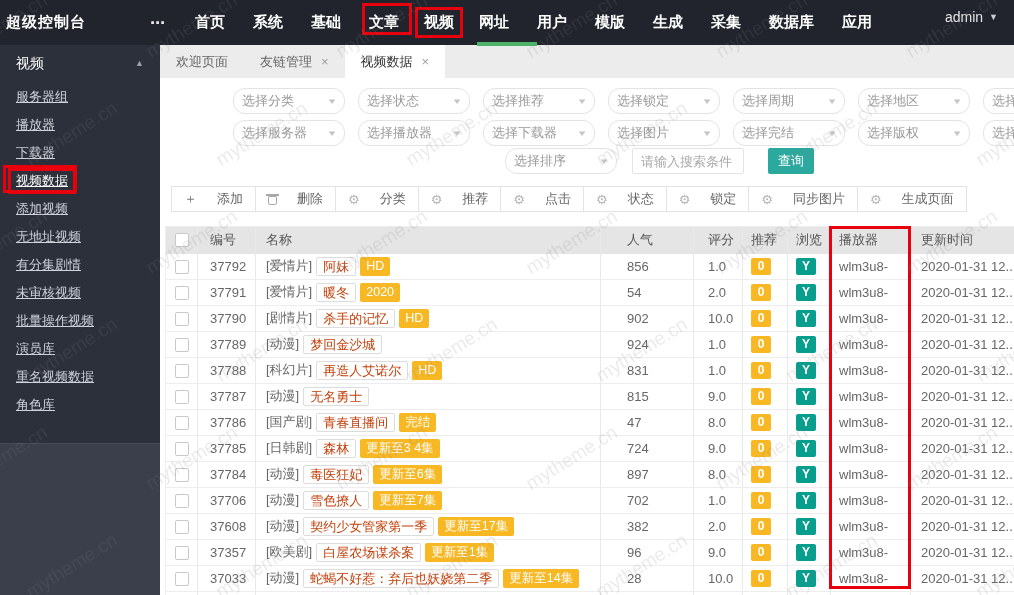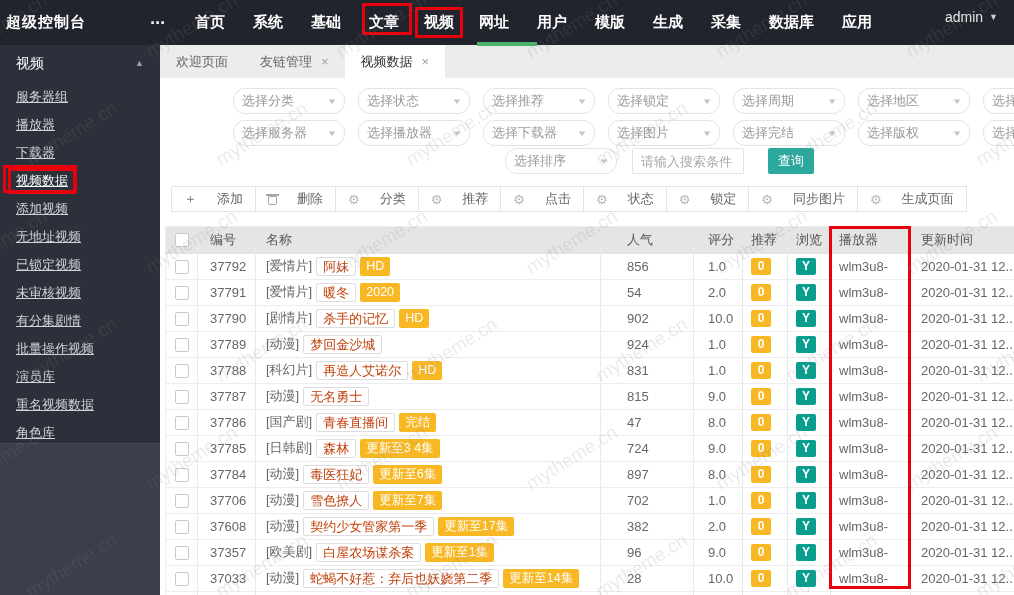--- a/index.html
+++ b/index.html
@@ -149,30 +149,27 @@
       </div>
 
       <div class="side-item">
         <span class="label">添加视频</span>
       </div>
 
       <div class="side-item">
         <span class="label">无地址视频</span>
       </div>
 
-      <div class="side-item">
-        <span class="label">已锁定视频</span>
+
+      <div class="side-item">
+        <span class="label">有分集剧情</span>
       </div>
 
       <div class="side-item">
         <span class="label">未审核视频</span>
-      </div>
-
-      <div class="side-item">
-        <span class="label">有分集剧情</span>
       </div>
 
       <div class="side-item">
         <span class="label">批量操作视频</span>
       </div>
 
       <div class="side-item">
         <span class="label">演员库</span>
       </div>
 

